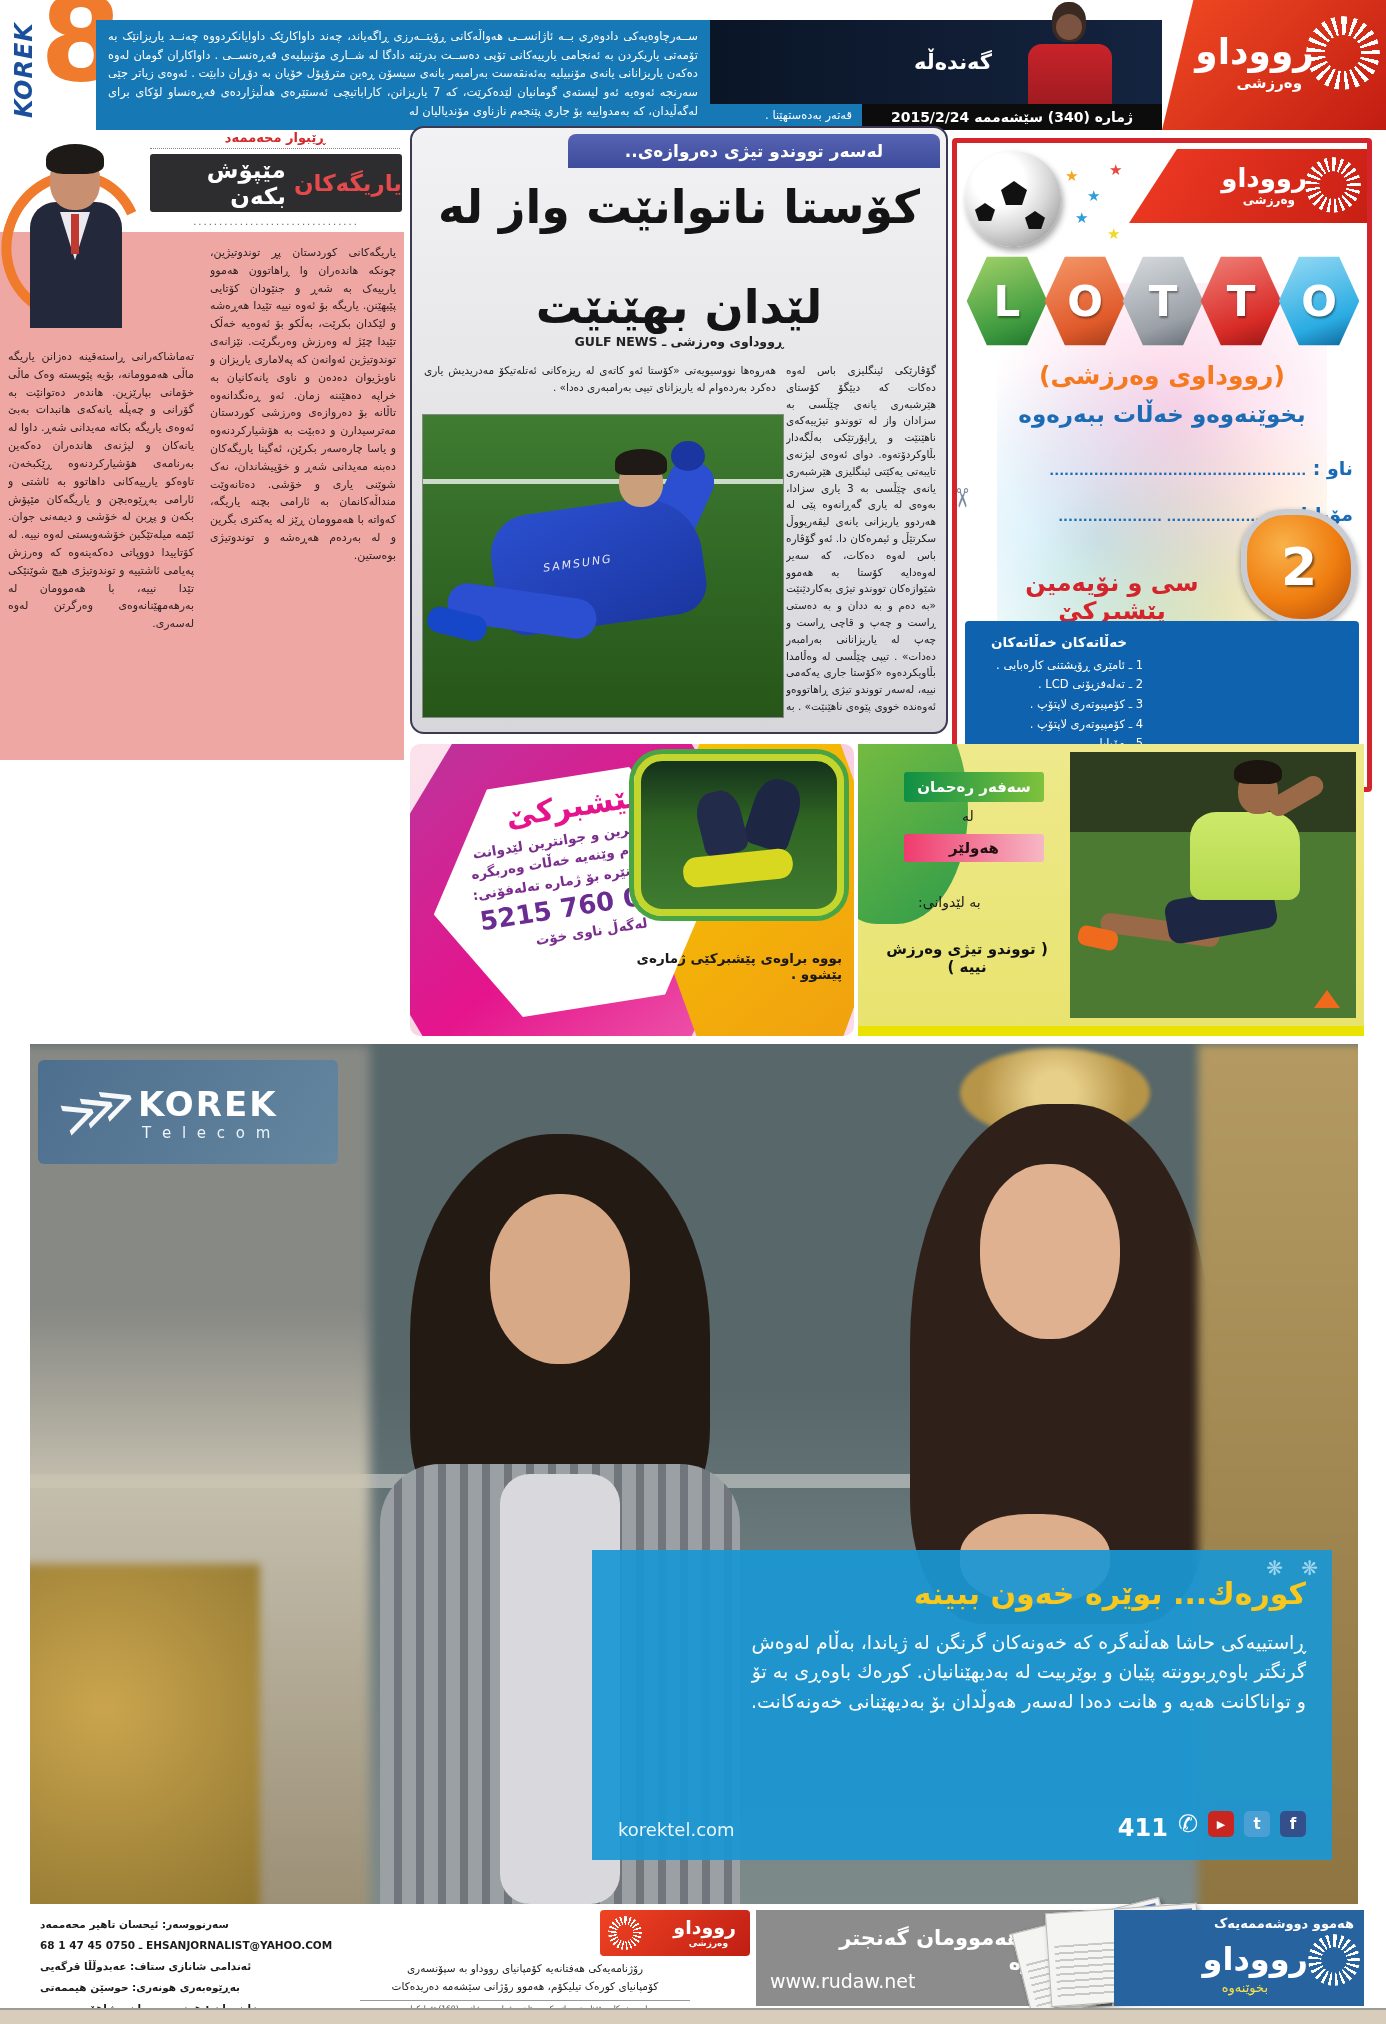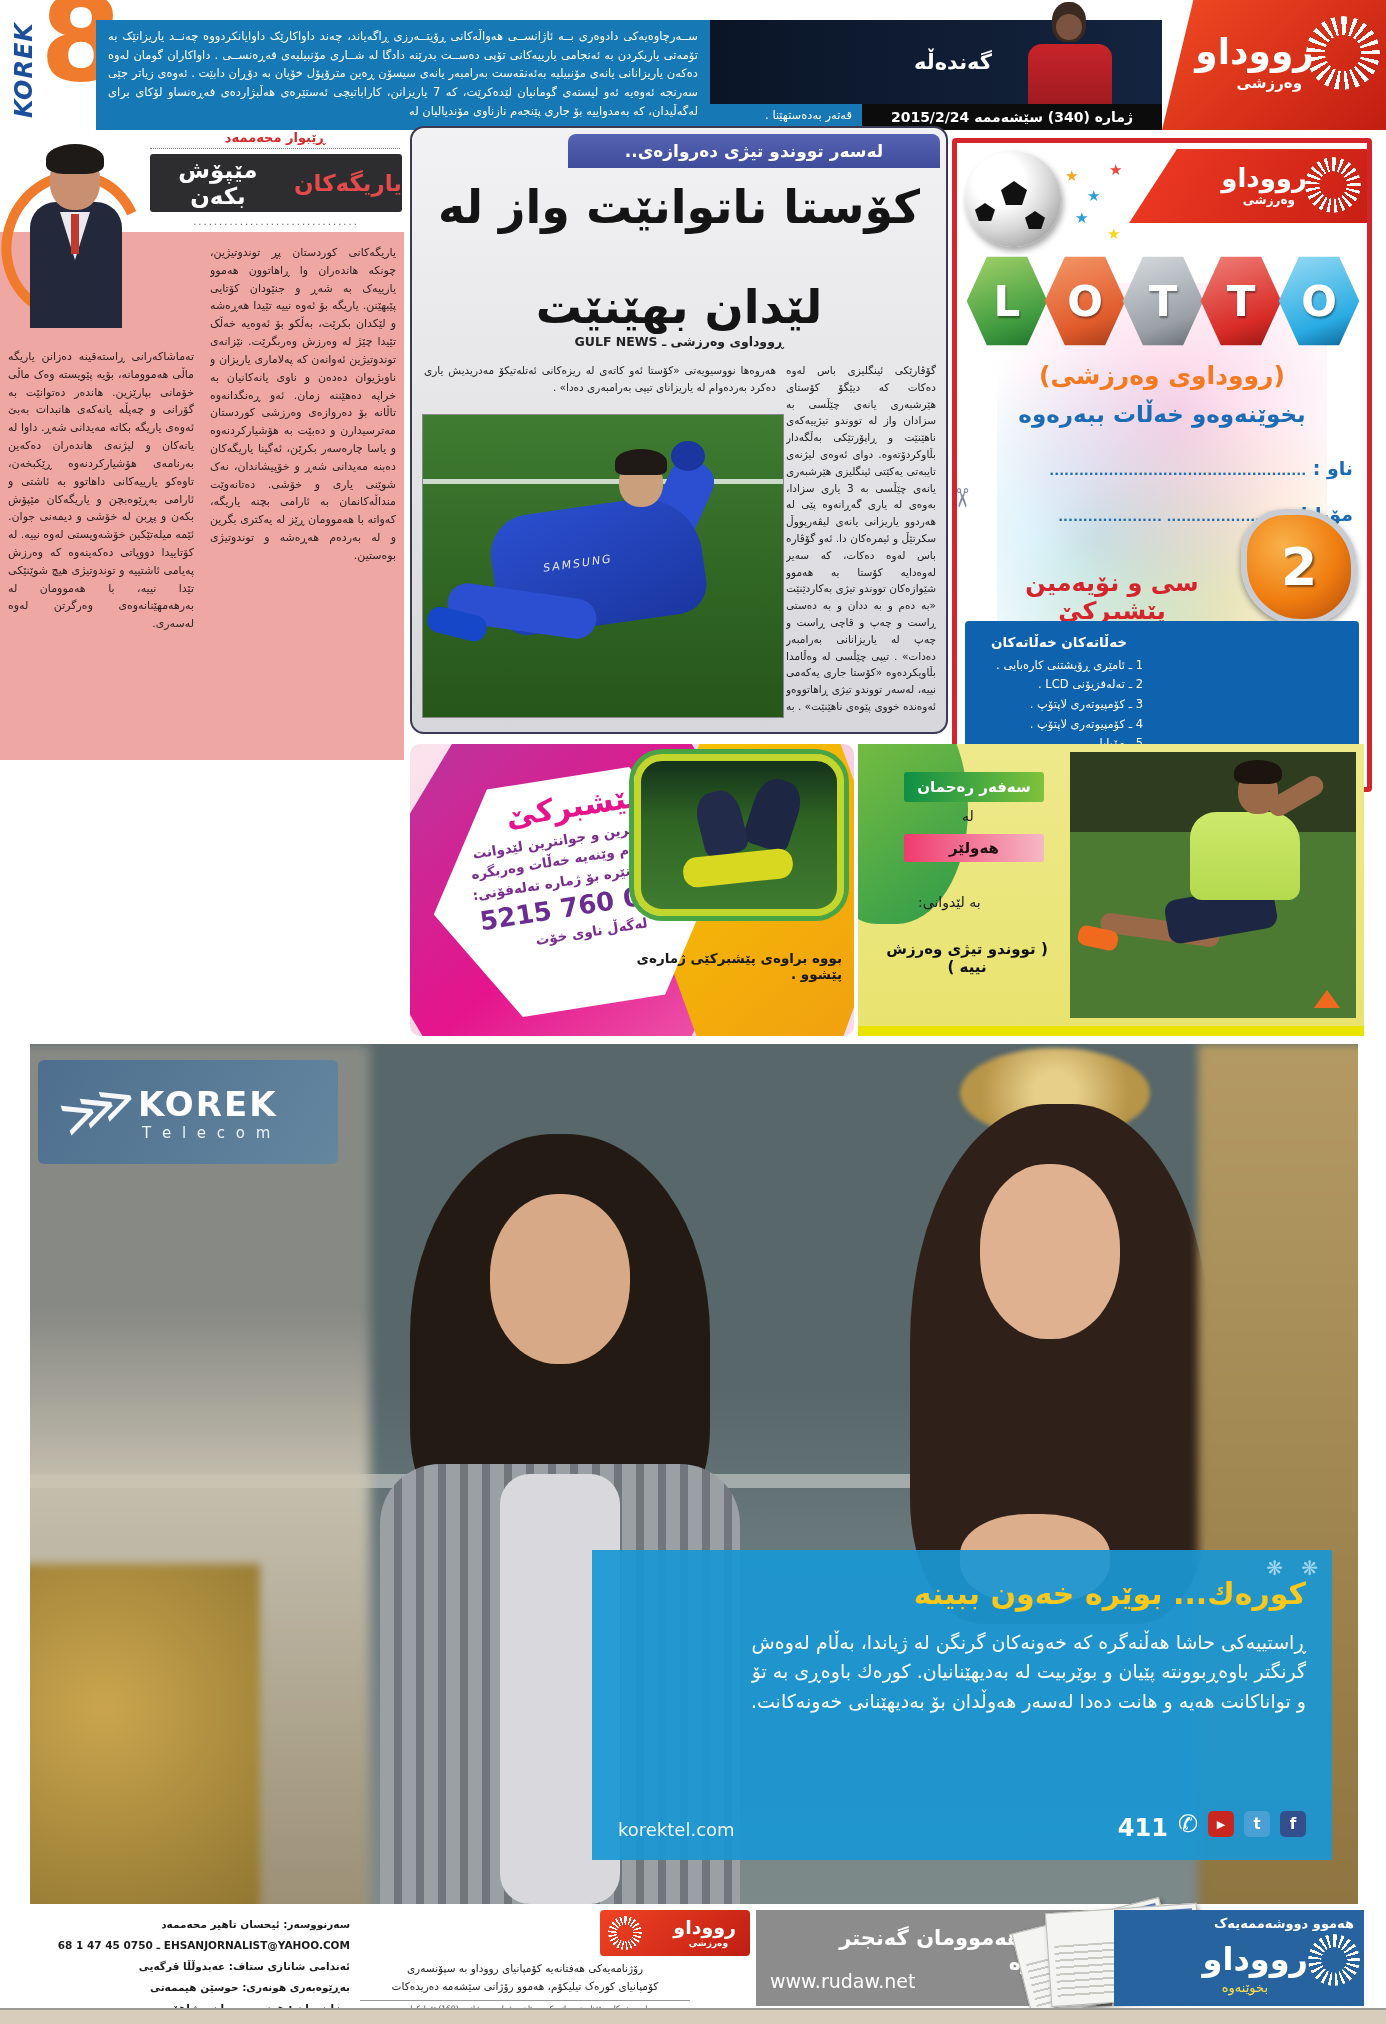--- a/index.html
+++ b/index.html
@@ -23,21 +23,21 @@
   .date-strip{left:862px;top:104px;width:300px;height:26px;background:#0c0c0c;color:#fff;font-weight:bold;font-size:14px;text-align:center;line-height:26px;}
   .masthead{left:1162px;top:0;width:224px;height:130px;background:linear-gradient(135deg,#f04a23,#c21d12);clip-path:polygon(14% 0,100% 0,100% 100%,0 100%);}
   .sunburst{background:repeating-conic-gradient(#ffffff 0 7deg,rgba(255,255,255,0) 7deg 17deg);border-radius:50%;-webkit-mask:radial-gradient(circle,transparent 0 34%,#000 35% 72%,transparent 73%);mask:radial-gradient(circle,transparent 0 34%,#000 35% 72%,transparent 73%);}
   .mast-sun{right:6px;top:16px;width:74px;height:74px;}
   .mast-title{right:72px;top:34px;color:#fff;font-weight:bold;font-size:36px;line-height:1;}
   .mast-sub{right:84px;top:74px;color:#fff;font-weight:bold;font-size:15px;}
   
   .author{left:150px;top:130px;width:250px;color:#d42a2a;font-weight:bold;font-size:13px;text-align:center;border-bottom:1px dotted #888;padding-bottom:3px;}
   .oped-head{left:150px;top:154px;width:252px;height:58px;background:#2d2d2f;border-radius:3px;display:flex;align-items:center;justify-content:center;gap:8px;}
   .oped-head .w1{color:#e44a4c;font-weight:bold;font-size:23px;}
-  .oped-head .w2{color:#ffffff;font-weight:bold;font-size:23px;text-align:center;}
+  .oped-head .w2{color:#ffffff;font-weight:bold;font-size:23px;}
   .oped-dots{left:150px;top:216px;width:252px;text-align:center;color:#666;font-size:10px;letter-spacing:2px;}
   .pink-panel{left:0;top:232px;width:404px;height:528px;background:#efa7a3;}
   .pink-colR{position:absolute;right:8px;top:12px;width:186px;height:500px;font-size:11px;line-height:1.62;color:#2e2222;overflow:hidden;}
   .pink-colL{position:absolute;left:8px;top:116px;width:186px;height:398px;font-size:11px;line-height:1.62;color:#2e2222;overflow:hidden;}
   .colphoto{left:2px;top:118px;width:146px;height:212px;}
   .swirl{left:0px;top:52px;width:140px;height:150px;border:10px solid #f07b2c;border-radius:50%;border-right-color:transparent;transform:rotate(20deg);box-sizing:border-box;}
   .man-suit{left:28px;top:84px;width:92px;height:126px;background:#23283a;border-radius:26px 26px 0 0;}
   .man-shirt{left:58px;top:94px;width:30px;height:48px;background:#e9e9ef;clip-path:polygon(0 0,100% 0,50% 100%);}
   .man-tie{left:69px;top:96px;width:8px;height:40px;background:#c03a30;}
   .man-head{left:48px;top:36px;width:50px;height:56px;background:#c89070;border-radius:42% 42% 46% 46%;}
@@ -149,21 +149,21 @@
   .ba-site{position:absolute;left:26px;bottom:20px;color:#eaf6fd;font-size:18px;}
   .ba-soc{position:absolute;right:26px;bottom:18px;display:flex;align-items:center;gap:10px;direction:ltr;}
   .ba-411{color:#fff;font-weight:bold;font-size:24px;margin-top:8px;}
   .ba-phoneic{color:#fff;font-size:24px;}
   .sq{width:26px;height:26px;border-radius:5px;color:#fff;font-weight:bold;font-size:15px;display:flex;align-items:center;justify-content:center;}
   .sq.yt{background:#c8261f;font-size:11px;}
   .sq.tw{background:#4aa0d5;}
   .sq.fb{background:#34508c;}
   .snow{position:absolute;right:8px;top:6px;color:#bfe6f6;font-size:20px;letter-spacing:6px;opacity:.8;}
   
-  .footer-credits{left:40px;top:1914px;width:310px;font-size:10.5px;font-weight:bold;color:#1c1c1c;text-align:right;line-height:2.0;}
+  .footer-credits{left:40px;top:1914px;width:310px;font-size:10.5px;font-weight:bold;color:#1c1c1c;text-align:left;line-height:2.0;}
   .footer-mid{left:360px;top:1960px;width:330px;font-size:10.5px;color:#222;text-align:center;line-height:1.7;}
   .footer-reg{left:360px;top:2000px;width:330px;font-size:7.5px;color:#444;text-align:center;border-top:1px solid #999;padding-top:3px;}
   .footer-redlogo{left:600px;top:1910px;width:150px;height:46px;background:linear-gradient(135deg,#ef4323,#c01e14);border-radius:4px;}
   .frl-sun{position:absolute;left:8px;top:6px;width:34px;height:34px;}
   .frl-t{position:absolute;right:14px;top:6px;color:#fff;font-weight:bold;font-size:19px;}
   .frl-s{position:absolute;right:22px;top:28px;color:#fff;font-weight:bold;font-size:9px;}
   .footer-gray{left:756px;top:1910px;width:356px;height:96px;background:#8c8c8c;}
   .fg-h{position:absolute;right:14px;top:16px;left:14px;color:#fff;font-weight:bold;font-size:21px;text-align:right;}
   .fg-url{position:absolute;left:14px;bottom:14px;color:#fff;font-size:19px;}
   .papers{left:1020px;top:1906px;width:180px;height:104px;}

